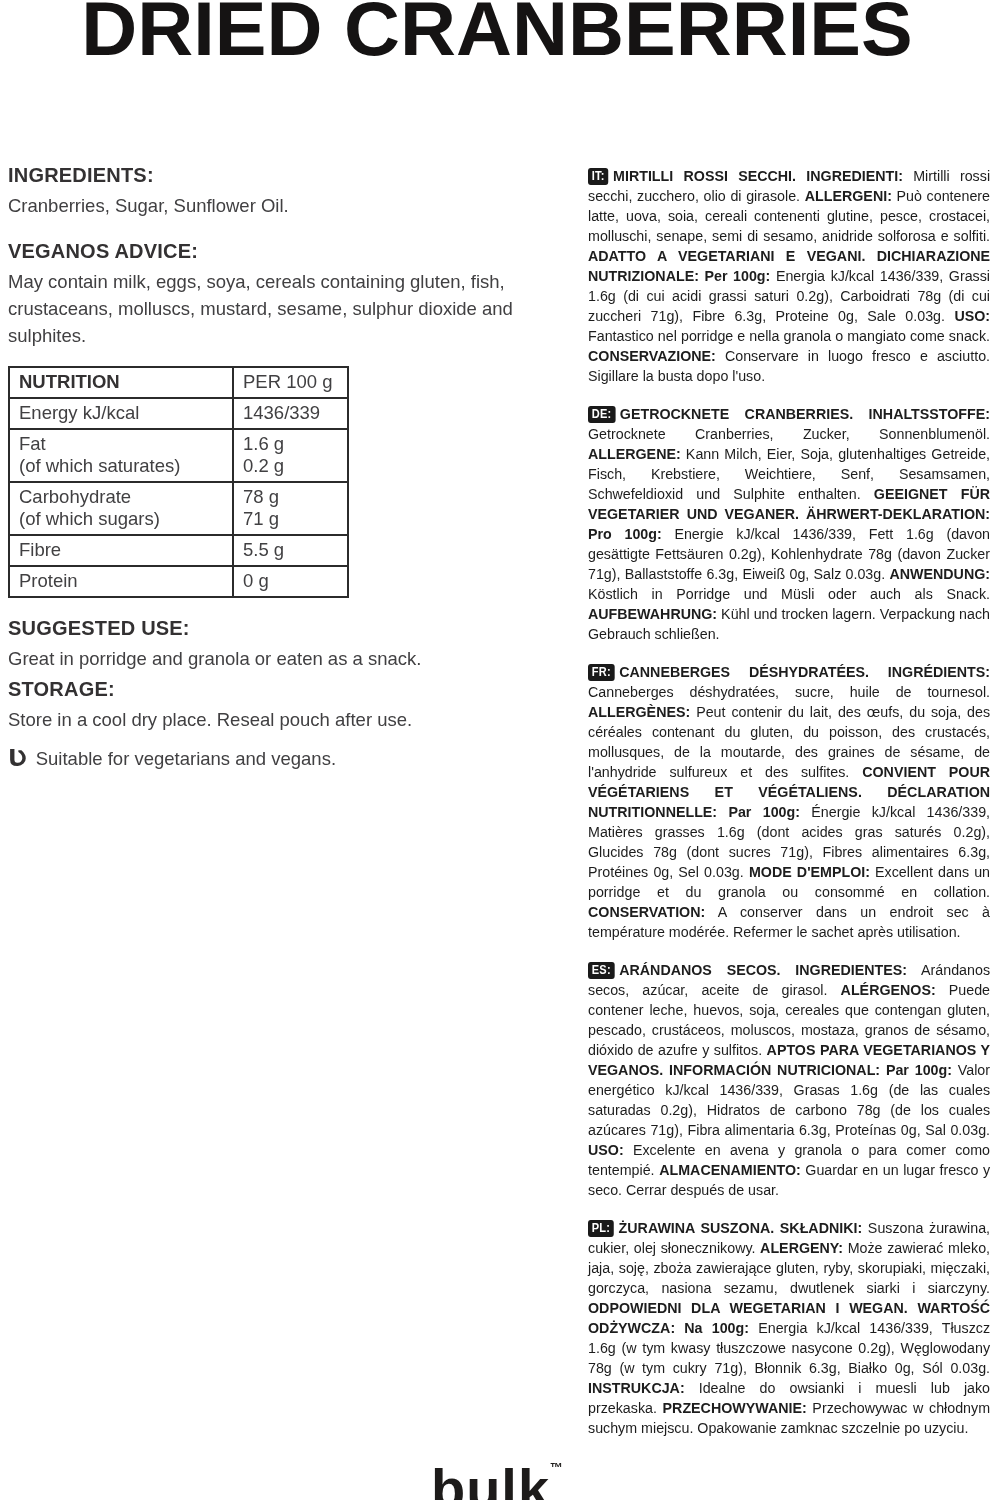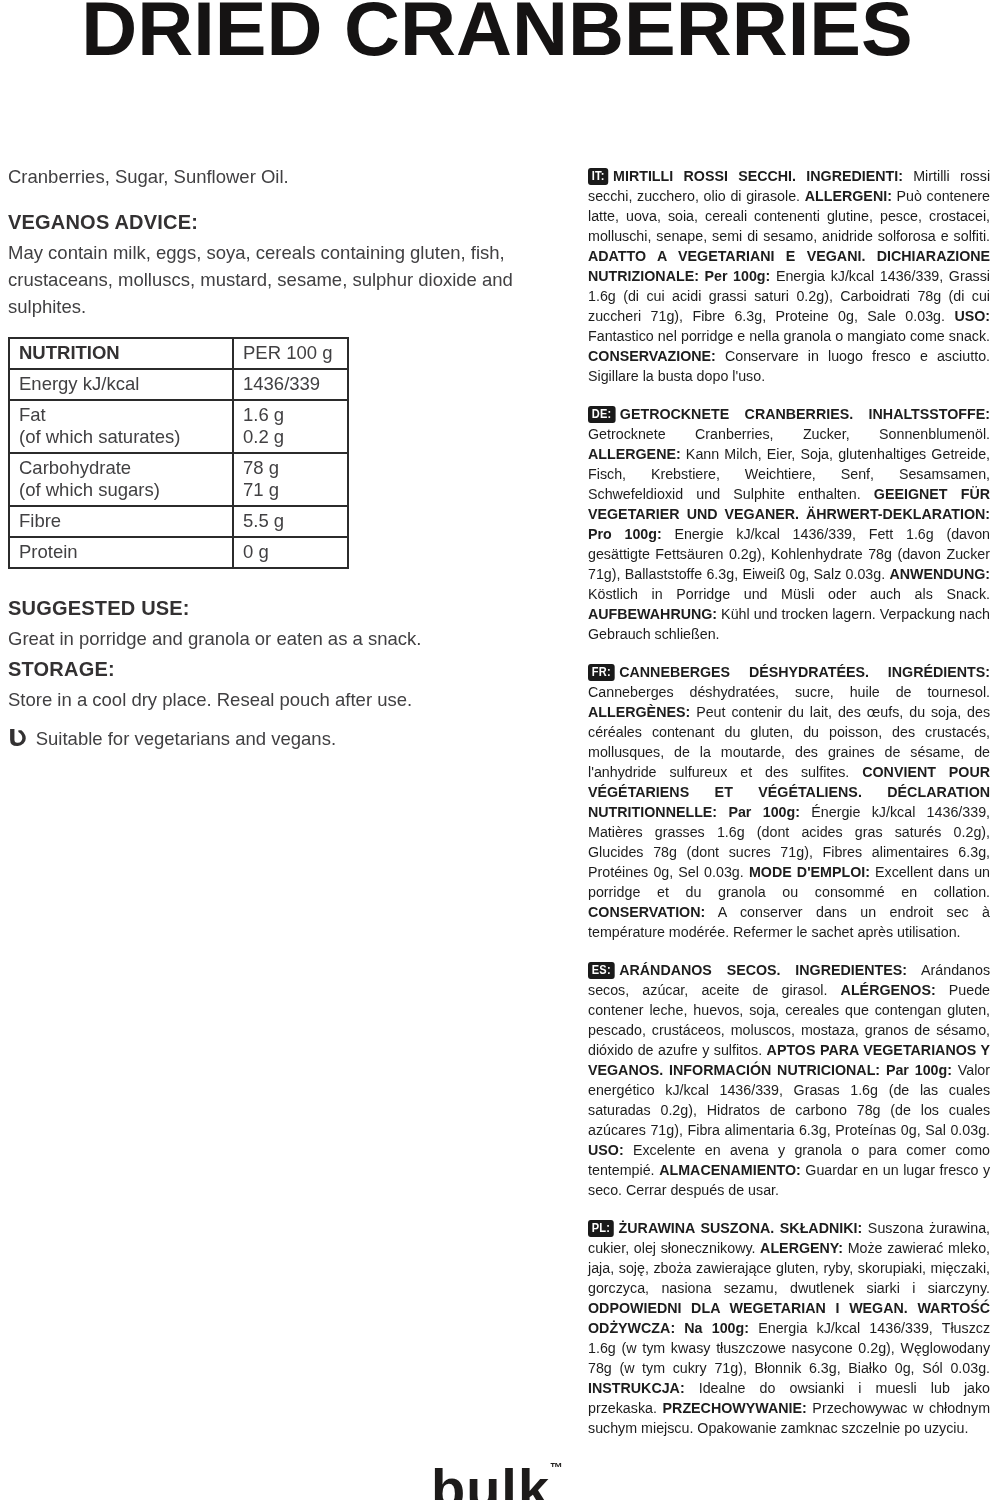--- a/index.html
+++ b/index.html
@@ -36,21 +36,21 @@
   .left-col p {
     margin: 0; font-size: 18.5px; line-height: 27px; color: #414042;
   }
   .p-ingredients { margin-bottom: 20px !important; }
   .p-allergy     { margin-bottom: 17px !important; }
   .p-suggested   { margin-bottom: 5px !important; }
   .p-storage     { margin-bottom: 11px !important; }
 
   
   table.nutrition {
-    border-collapse: collapse; margin: 0 0 27px 0;
+    border-collapse: collapse; margin: 0 0 18px 0;
     width: 339px; table-layout: fixed;
   }
   table.nutrition col.c1 { width: 224px; }
   table.nutrition col.c2 { width: 115px; }
   table.nutrition th, table.nutrition td {
     border: 2px solid #2b2b2b;
     padding: 3px 9px 4px 9px;
     font-size: 18.5px; line-height: 22px;
     text-align: left; vertical-align: top; color: #414042;
   }
@@ -96,20 +96,21 @@
   .footer sup { font-size: 13px; vertical-align: 36px; letter-spacing: 0; }
 </style>
 </head>
 <body>
 
 <div class="page">
 
   <h1 class="title">DRIED CRANBERRIES</h1>
 
   <div class="left-col">
+    <h3>INGREDIENTS:</h3>
     <p class="p-ingredients">Cranberries, Sugar, Sunflower Oil.</p>
 
     <h3>VEGANOS ADVICE:</h3>
     <p class="p-allergy">May contain milk, eggs, soya, cereals containing gluten, fish, crustaceans, molluscs, mustard, sesame, sulphur dioxide and sulphites.</p>
 
     <table class="nutrition">
       <colgroup>
           <col class="c1">
           <col class="c2">
         </colgroup>

